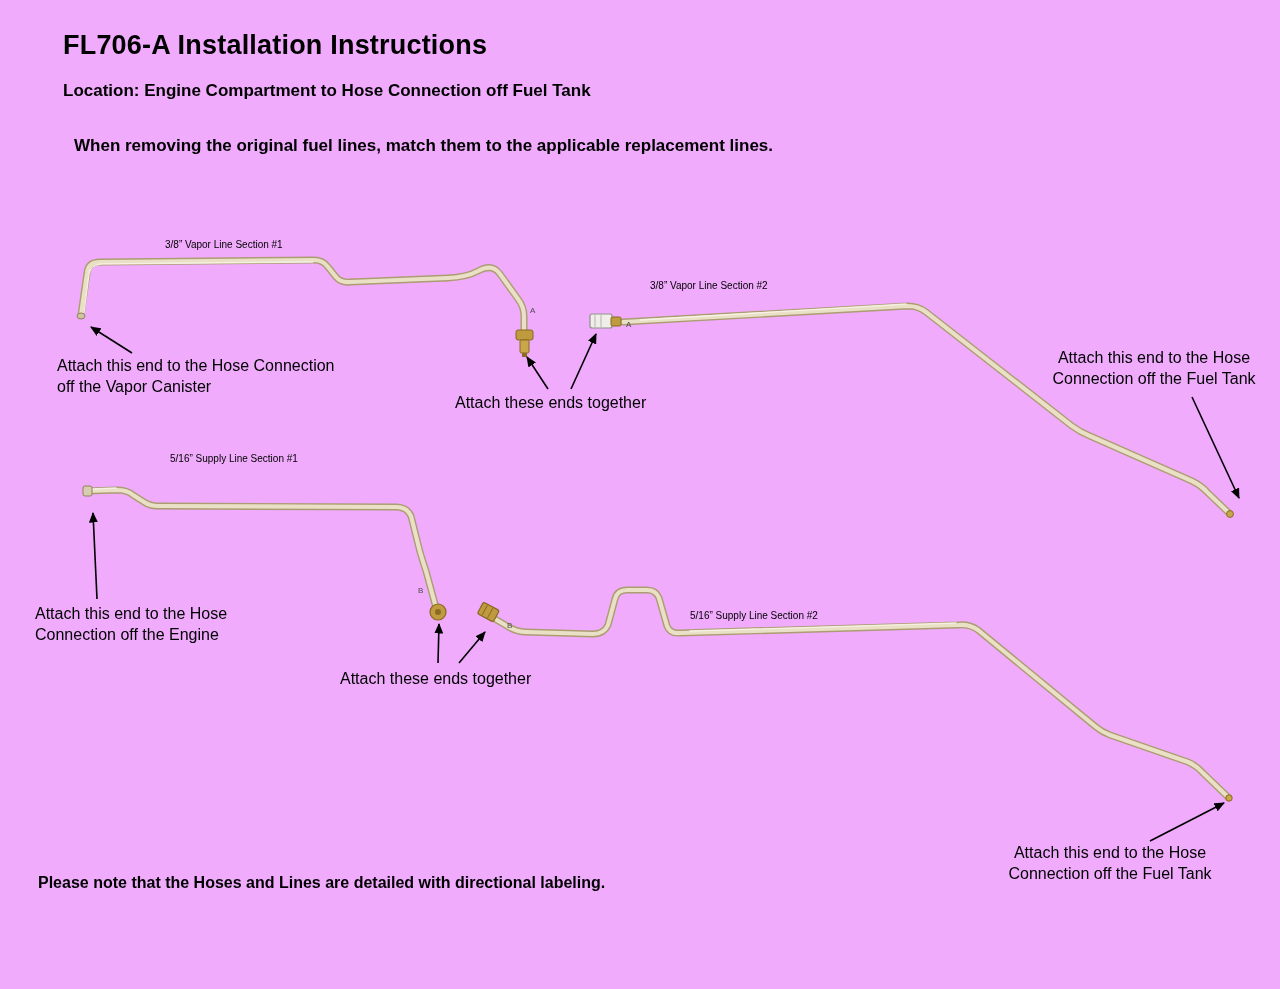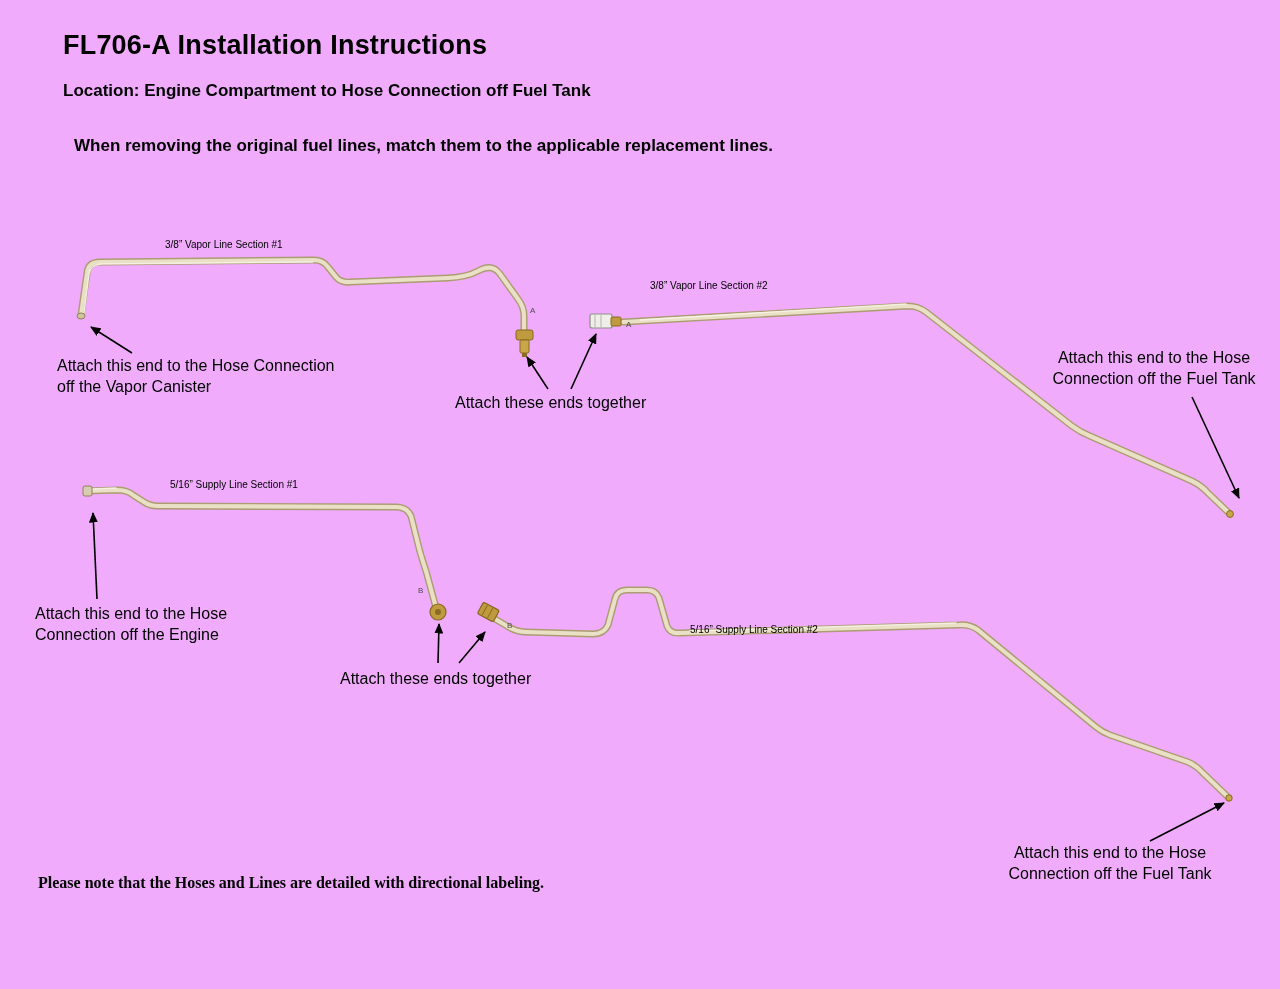--- a/index.html
+++ b/index.html
@@ -37,21 +37,21 @@
   .ann {
     position: absolute; font-size: 16px; line-height: 21px; color: #000;
     white-space: pre-line;
   }
   .ann.center { text-align: center; }
   .mark {
     position: absolute; font-size: 8px; color: #4a4a4a; white-space: nowrap;
   }
   .notes {
     position: absolute; left: 38px; top: 871px;
-    font-size: 16px; font-weight: bold; line-height: 23px; font-family: Liberation Serif, serif;
+    font-size: 16px; font-weight: bold; line-height: 23px;
   }
 </style>
 </head>
 <body>
 
 <div class="page">
 
   <div class="page-title">FL706-A Installation Instructions</div>
   <div class="subhead">Location: Engine Compartment to Hose Connection off Fuel Tank</div>
   <div class="instruction">When removing the original fuel lines, match them to the applicable replacement lines.</div>
@@ -126,22 +126,22 @@
       <line class="arrow-line" x1="1192" y1="397" x2="1239" y2="498" marker-end="url(#ah)"></line>
       <line class="arrow-line" x1="97" y1="599" x2="93" y2="513" marker-end="url(#ah)"></line>
       <line class="arrow-line" x1="438" y1="663" x2="439" y2="624" marker-end="url(#ah)"></line>
       <line class="arrow-line" x1="459" y1="663" x2="485" y2="632" marker-end="url(#ah)"></line>
       <line class="arrow-line" x1="1150" y1="841" x2="1224" y2="803" marker-end="url(#ah)"></line>
     </g>
   </svg>
 
   <div class="dlabel" style="left:165px; top:239px;">3/8” Vapor Line Section #1</div>
   <div class="dlabel" style="left:650px; top:280px;">3/8” Vapor Line Section #2</div>
-  <div class="dlabel" style="left:170px; top:479px;">5/16” Supply Line Section #1</div>
-  <div class="dlabel" style="left:690px; top:624px;text-align:right;">5/16” Supply Line Section #2</div>
+  <div class="dlabel" style="left:170px; top:453px;">5/16” Supply Line Section #1</div>
+  <div class="dlabel" style="left:690px; top:610px;text-align:right;">5/16” Supply Line Section #2</div>
 
   <div class="ann" style="left:57px; top:355px;">Attach this end to the Hose Connection
 off the Vapor Canister</div>
   <div class="ann" style="left:455px; top:392px;">Attach these ends together</div>
   <div class="ann center" style="left:1043px; top:347px; width:222px;">Attach this end to the Hose
 Connection off the Fuel Tank</div>
   <div class="ann" style="left:35px; top:603px;">Attach this end to the Hose
 Connection off the Engine</div>
   <div class="ann" style="left:340px; top:668px;">Attach these ends together</div>
   <div class="ann center" style="left:1001px; top:842px; width:218px;">Attach this end to the Hose

